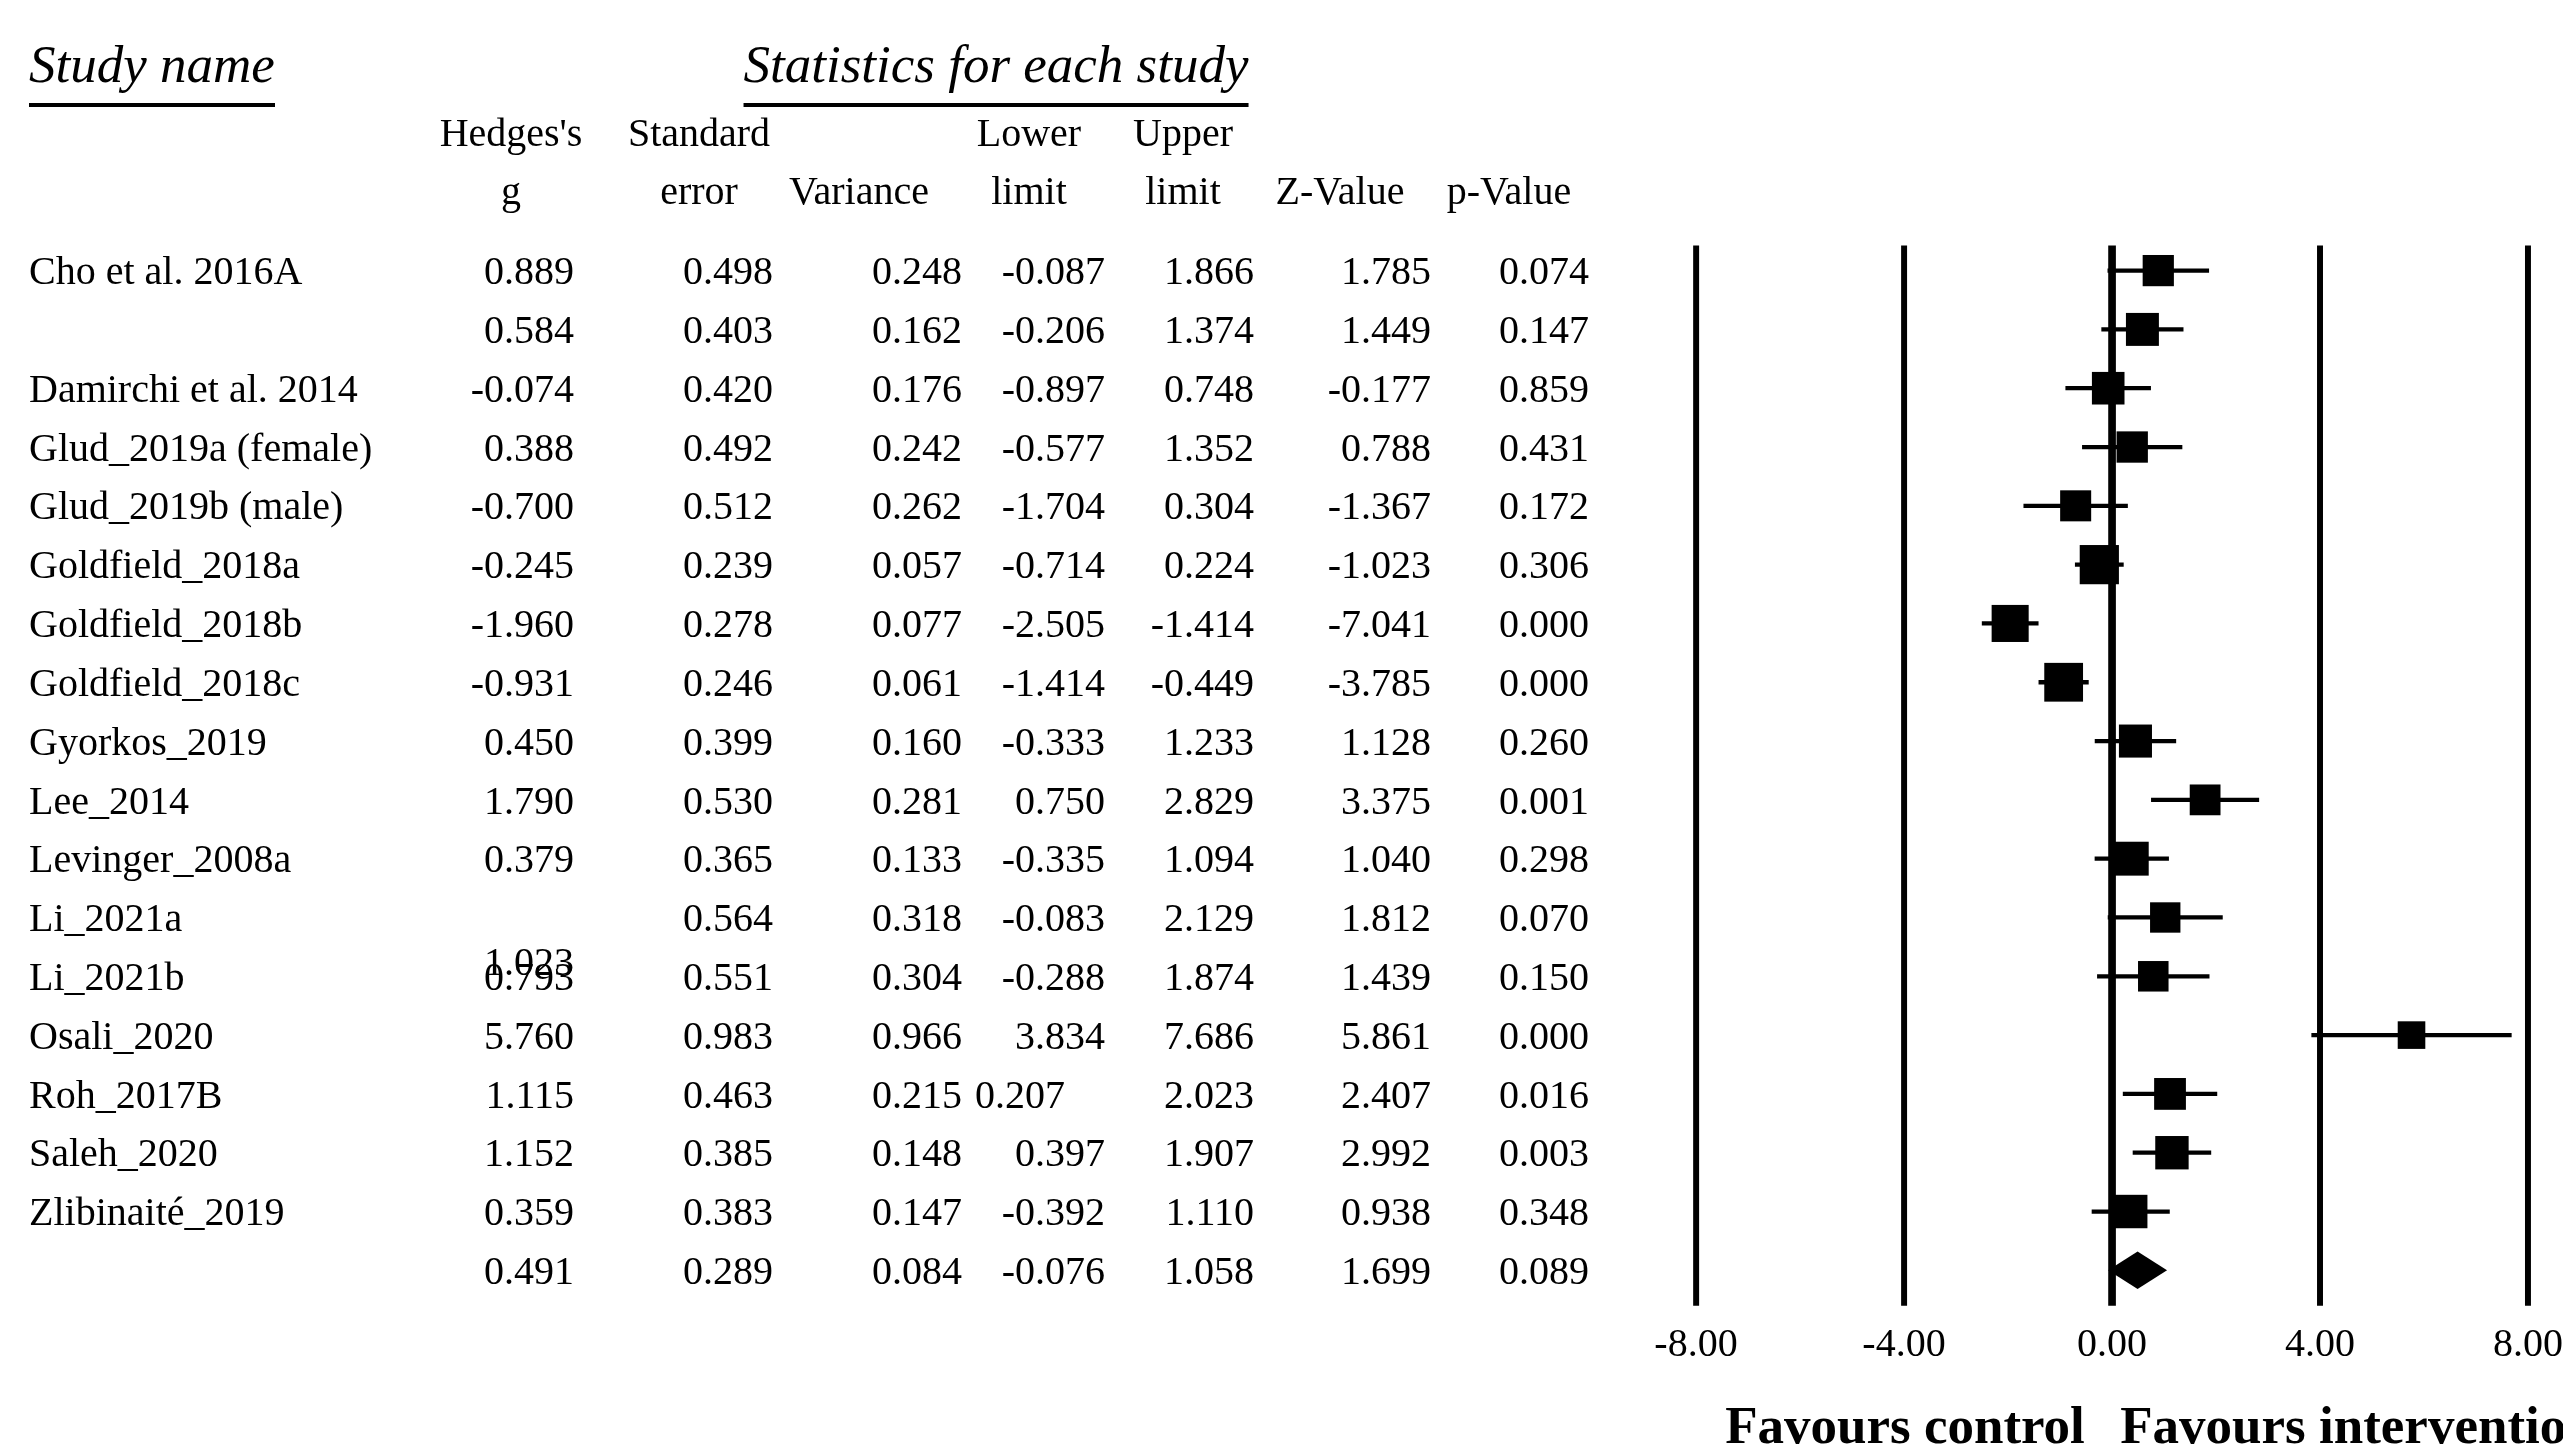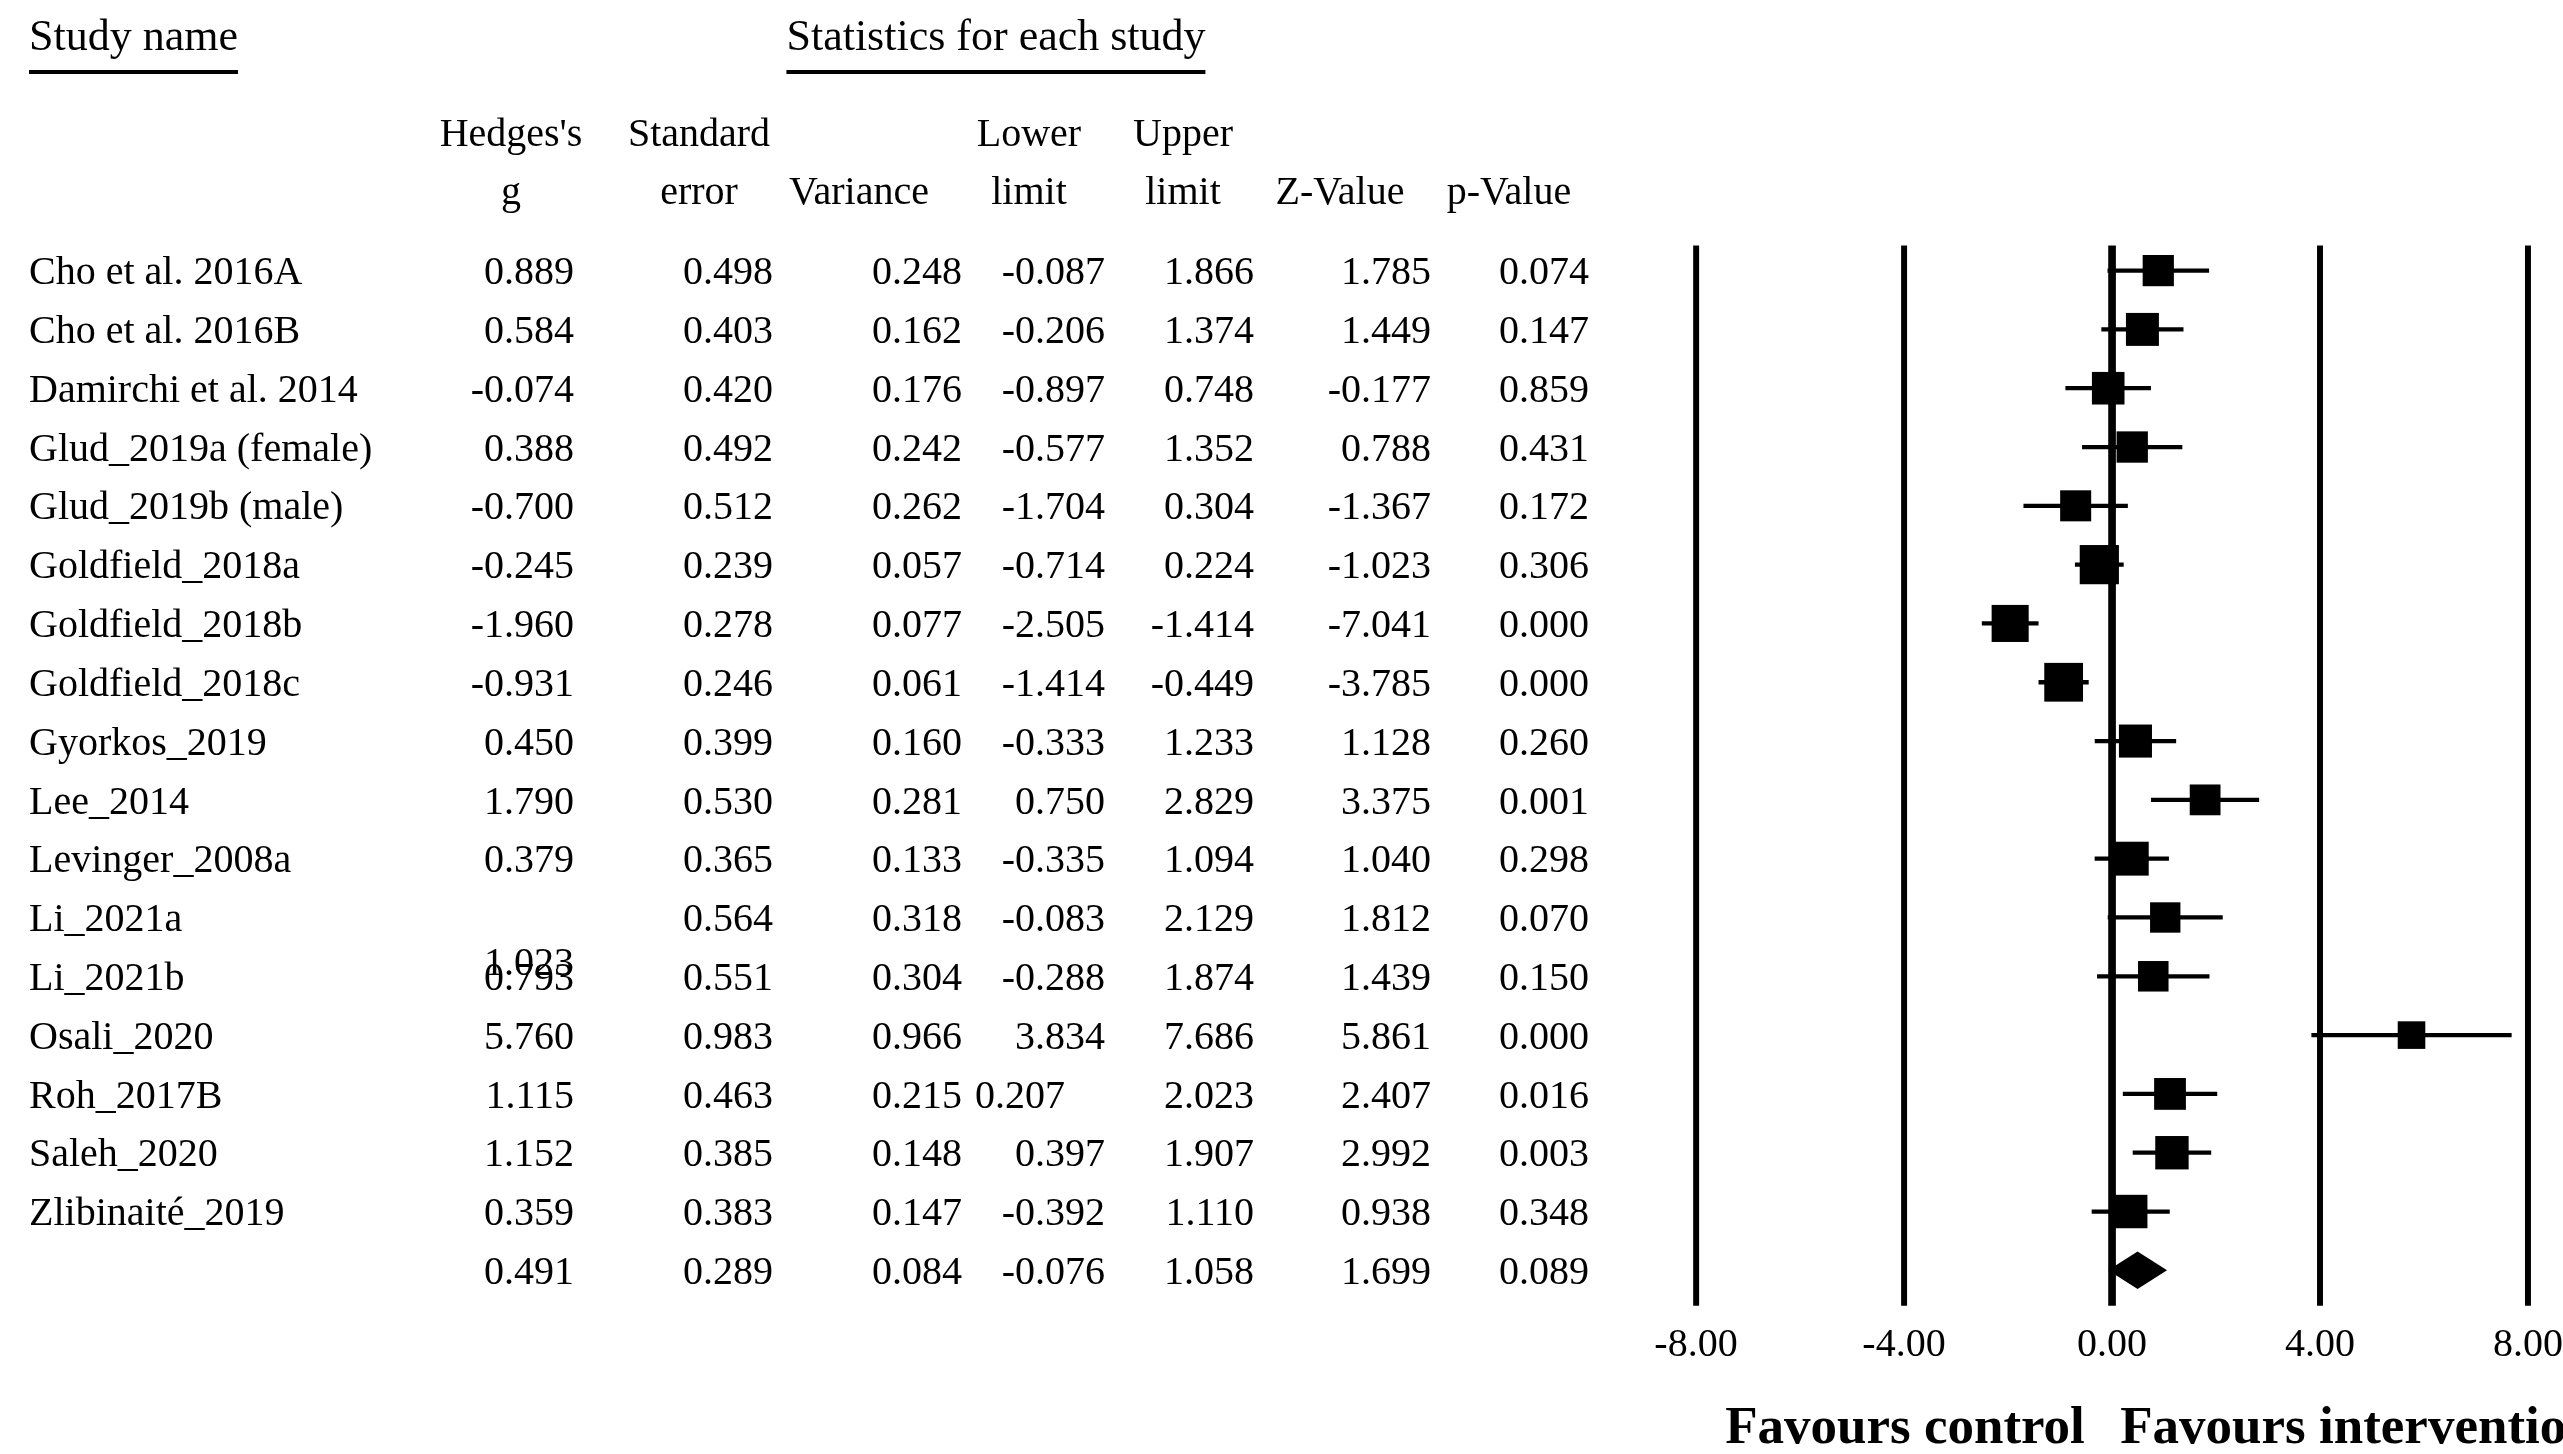--- a/index.html
+++ b/index.html
@@ -1,20 +1,20 @@
 <!DOCTYPE html>
 <html style="font-size:13.6px"><head>
 <meta charset="utf-8">
 <style>
   html,body{margin:0;padding:0;background:#ffffff;}
   .page{position:relative;width:2563px;height:1454px;background:#ffffff;color:#000;
         font-family:"Liberation Serif", serif;overflow:hidden;}
   .svgplot{position:absolute;left:0;top:0;width:2563px;height:1454px;}
-  .hdr{position:absolute;top:10px;font-size:44px;white-space:nowrap;
-       padding-bottom:8.5px;border-bottom:4.3px solid #000;}
+  .hdr{position:absolute;top:34px;font-size:53px;white-space:nowrap;
+       padding-bottom:8.5px;border-bottom:4.3px solid #000;font-style:italic;}
   .hdr-left{left:29px;}
   .hdr-center{transform:translateX(-50%);}
   .colhead{position:absolute;transform:translateX(-50%);font-size:40px;white-space:nowrap;}
   .line1{top:109px;}
   .line2{top:167px;}
   .trow{position:absolute;left:0;width:1671px;height:59px;}
   .cell{position:absolute;top:0;height:59px;line-height:59px;font-size:40px;white-space:nowrap;}
   .cname{left:29px;text-align:left;}
   .cnum{width:170px;text-align:right;}
   .tick-label{position:absolute;transform:translateX(-50%);top:1319px;
@@ -90,21 +90,20 @@
         <span class="cell cname">Cho et al. 2016A</span>
         <span class="cell cnum" style="left: 404px;">0.889</span>
         <span class="cell cnum" style="left: 603px;">0.498</span>
         <span class="cell cnum" style="left: 792px;">0.248</span>
         <span class="cell cnum" style="left: 935px;">-0.087</span>
         <span class="cell cnum" style="left: 1084px;">1.866</span>
         <span class="cell cnum" style="left: 1261px;">1.785</span>
         <span class="cell cnum" style="left: 1419px;">0.074</span>
       </div>
       <div class="trow" style="top: 300px;">
-        <span class="cell cname">Cho et al. 2016B</span>
         <span class="cell cnum" style="left: 404px;">0.584</span>
         <span class="cell cnum" style="left: 603px;">0.403</span>
         <span class="cell cnum" style="left: 792px;">0.162</span>
         <span class="cell cnum" style="left: 935px;">-0.206</span>
         <span class="cell cnum" style="left: 1084px;">1.374</span>
         <span class="cell cnum" style="left: 1261px;">1.449</span>
         <span class="cell cnum" style="left: 1419px;">0.147</span>
       </div>
       <div class="trow" style="top: 359px;">
         <span class="cell cname">Damirchi et al. 2014</span>

